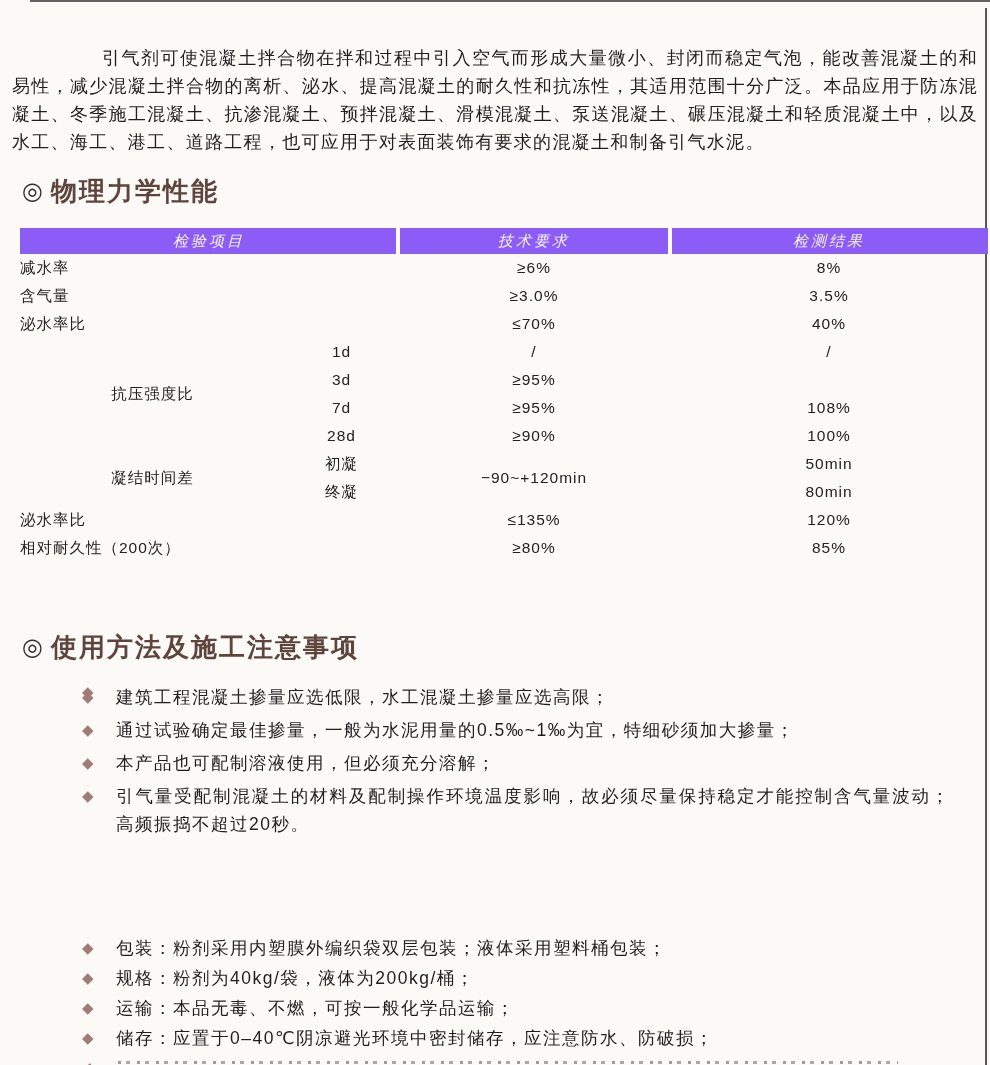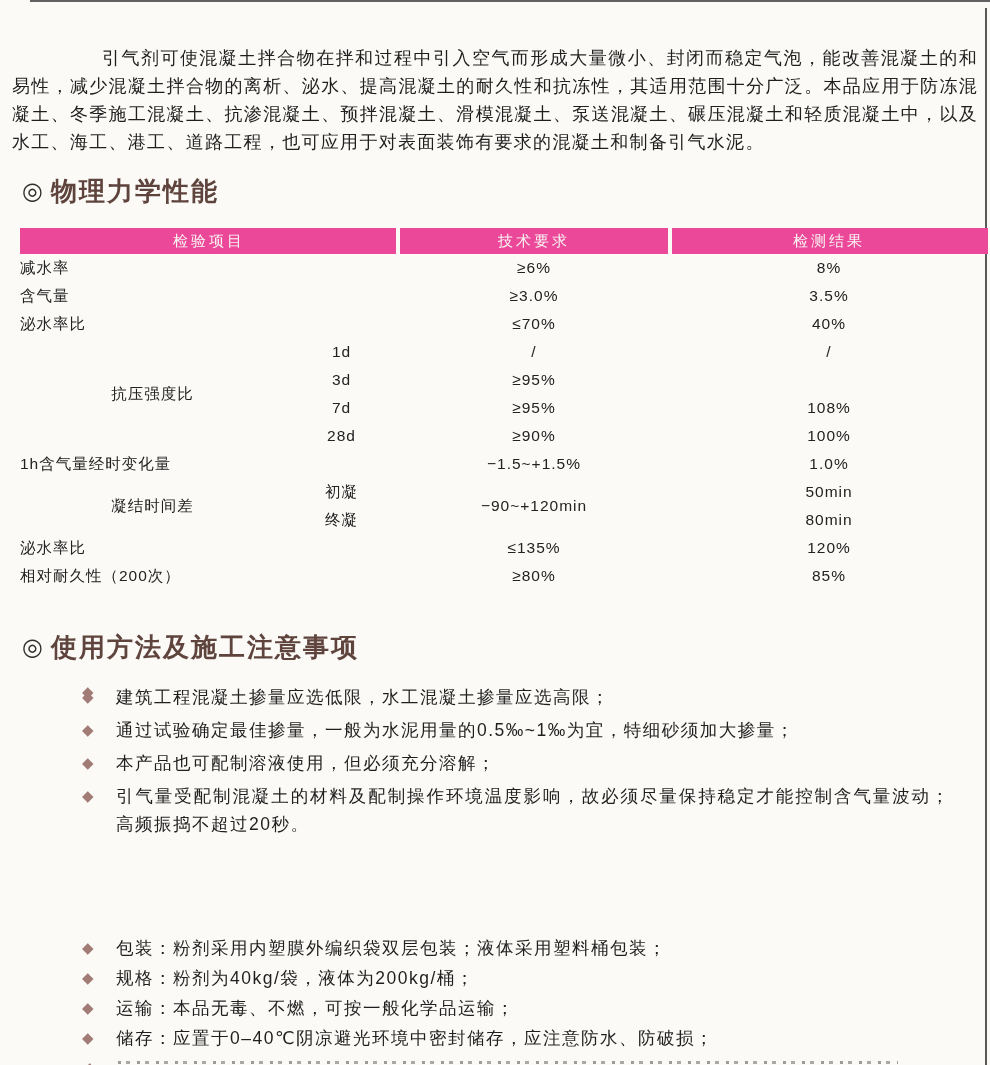--- a/index.html
+++ b/index.html
@@ -43,21 +43,21 @@
   }
   .h1{top:174px;}
   .h2{top:630px;}
   .h3{top:888px;}
   
   .ptable{
     position:absolute;top:228px;left:20px;width:968px;
     font-size:15.5px;letter-spacing:1px;color:#222;
   }
   .thead{
-    position:relative;height:26px;background:#ec4899;
+    position:relative;height:26px;background:#8b5cf6;font-style:italic;
   }
   .thead .hlabel{
     position:absolute;top:0;height:26px;display:flex;
     align-items:center;justify-content:center;
     color:#f8f3f2;letter-spacing:3px;font-size:15px;
   }
   .hl1{left:0;width:378px;}
   .hl2{left:378px;width:272px;}
   .hl3{left:650px;width:318px;}
   .hsep{position:absolute;top:0;height:26px;width:4px;background:#fbfaf7;}
@@ -170,25 +170,20 @@
           <div class="c3">108%</div>
         </div>
         <div class="trow">
           <div class="gspacer"></div>
           <div class="sub">28d</div>
           <div class="c2">≥90%</div>
           <div class="c3">100%</div>
         </div>
       </div>
 
-      <div class="trow">
-        <div class="c1">1h含气量经时变化量</div>
-        <div class="c2">−1.5~+1.5%</div>
-        <div class="c3">1.0%</div>
-      </div>
 
       <div class="tgroup">
         <div class="group-label">凝结时间差</div>
         <div class="span-req">−90~+120min</div>
         <div class="trow">
           <div class="gspacer"></div>
           <div class="sub">初凝</div>
           <div class="c2"></div>
           <div class="c3">50min</div>
         </div>

